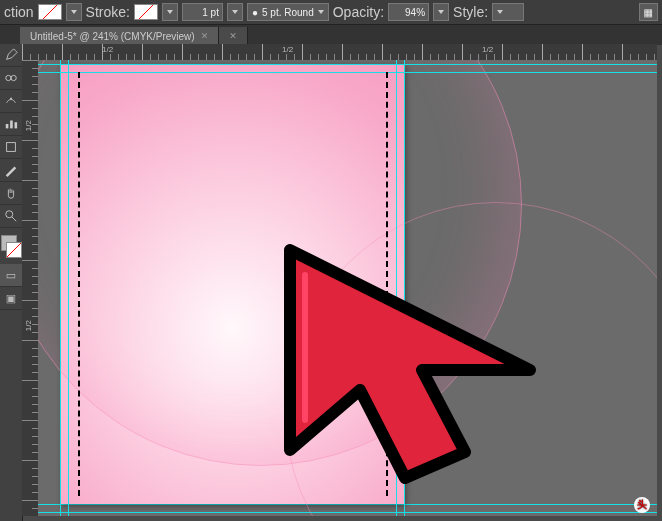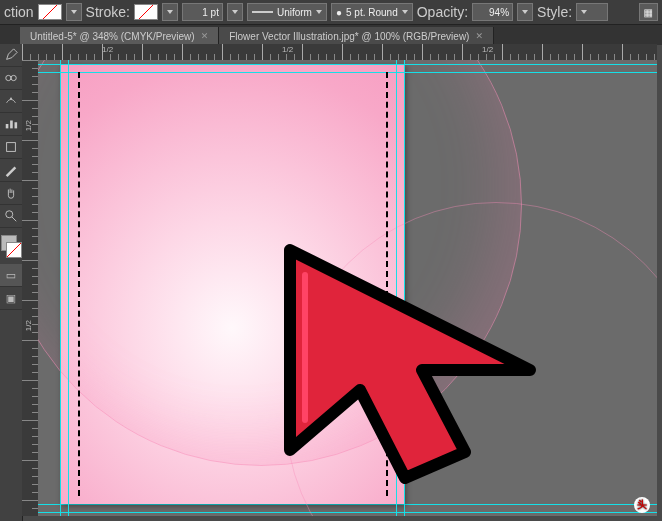--- a/index.html
+++ b/index.html
@@ -57,25 +57,20 @@
   <div class="swatch"></div>
   <div class="dd">
       <span class="tri"></span>
     </div>
   <div class="numfield">
       <span>1 pt</span>
     </div>
   <div class="dd">
       <span class="tri"></span>
     </div>
-  <div class="dd" style="width:70px;justify-content:space-between">
-    <span style="width:30px;height:2px;background:#ccc"></span>
-    <span>Uniform</span>
-      <span class="tri"></span>
-  </div>
   <div class="dd">
     <span>●</span>
       <span>5 pt. Round</span>
       <span class="tri"></span>
   </div>
   <span class="lbl">Opacity:</span>
   <div class="numfield">
       <span>94%</span>
     </div>
   <div class="dd">
@@ -86,25 +81,24 @@
       <span class="tri"></span>
     </div>
   <div style="flex:1"></div>
   <div class="dd">
       <span>▦</span>
     </div>
 </div>
 
 <div class="tabbar">
   <div class="tab active">
-    <span>Untitled-5* @ 348% (CMYK/Preview)</span>
+    <span>Untitled-5* @ 241% (CMYK/Preview)</span>
     <span class="x">✕</span>
   </div>
   <div class="tab">
-    <span>Flower Vector Illustration.jpg* @ 100% (RGB/Preview)</span>
     <span class="x">✕</span>
   </div>
 </div>
 
 <div class="toolbar">
   <div class="tool">
       <svg viewBox="0 0 16 16">
         <path d="M13 3l-2-2-6 6-2 6 6-2 6-6z" fill="none" stroke="#ccc"></path>
       </svg>
     </div>

